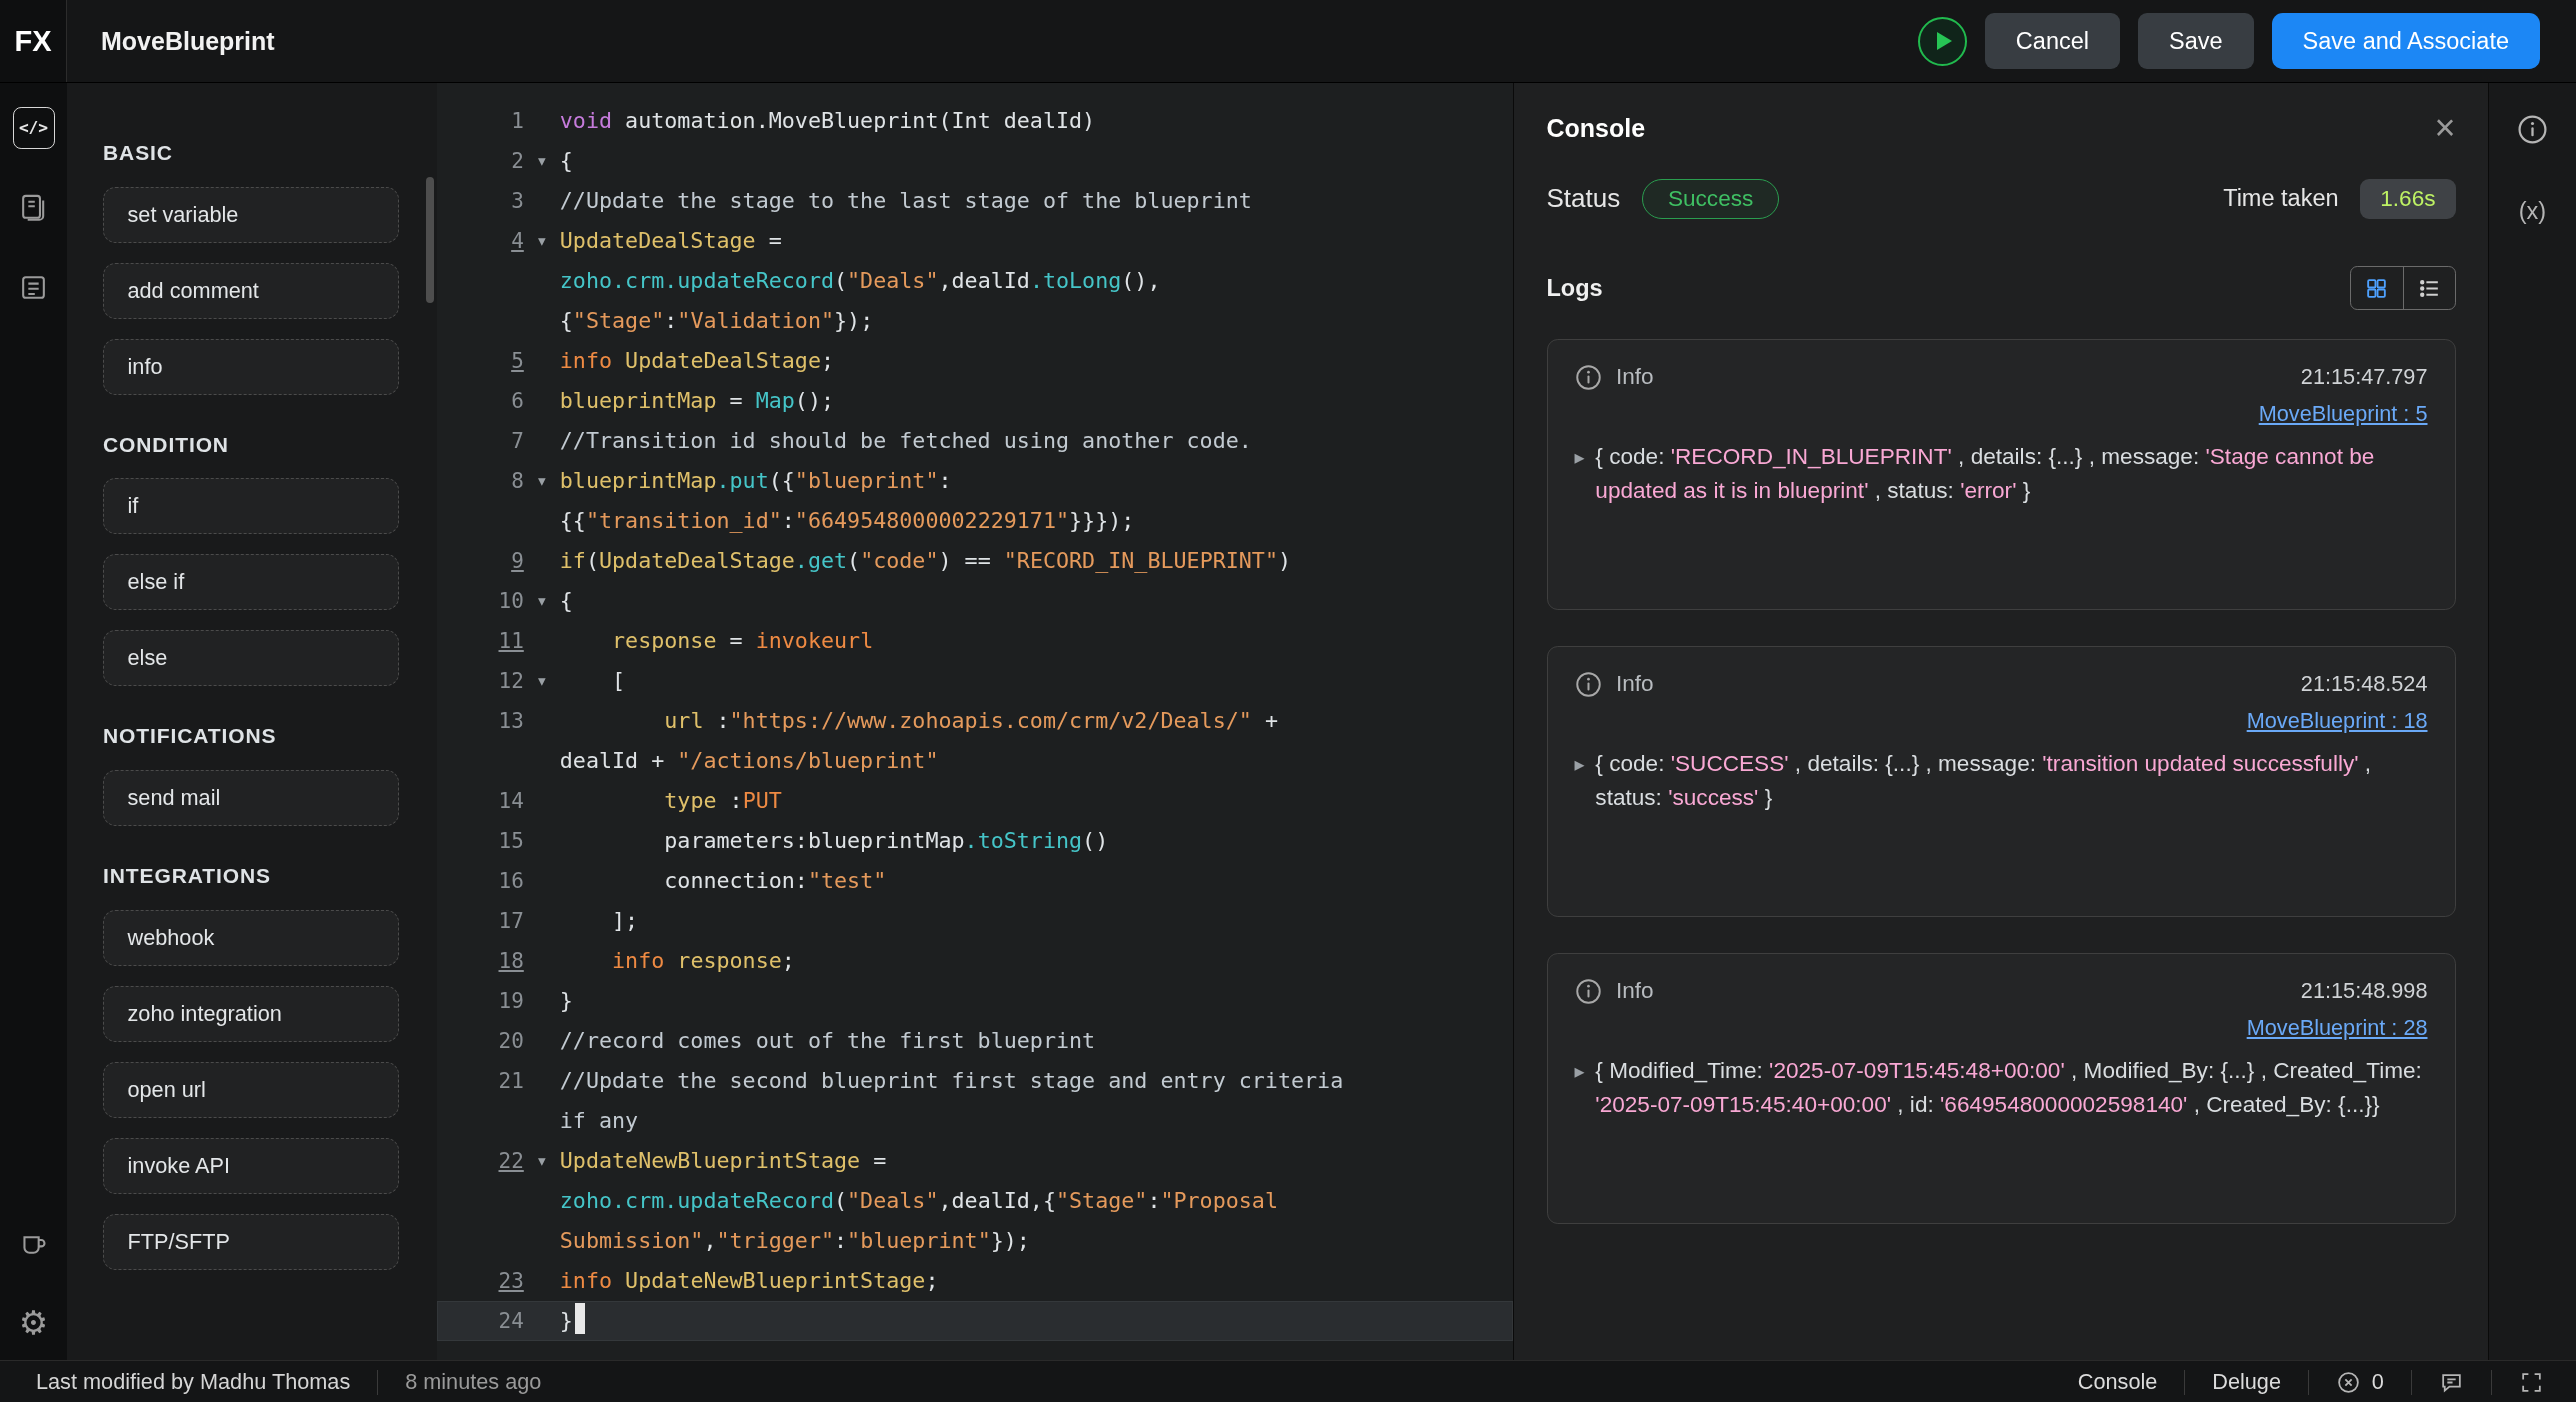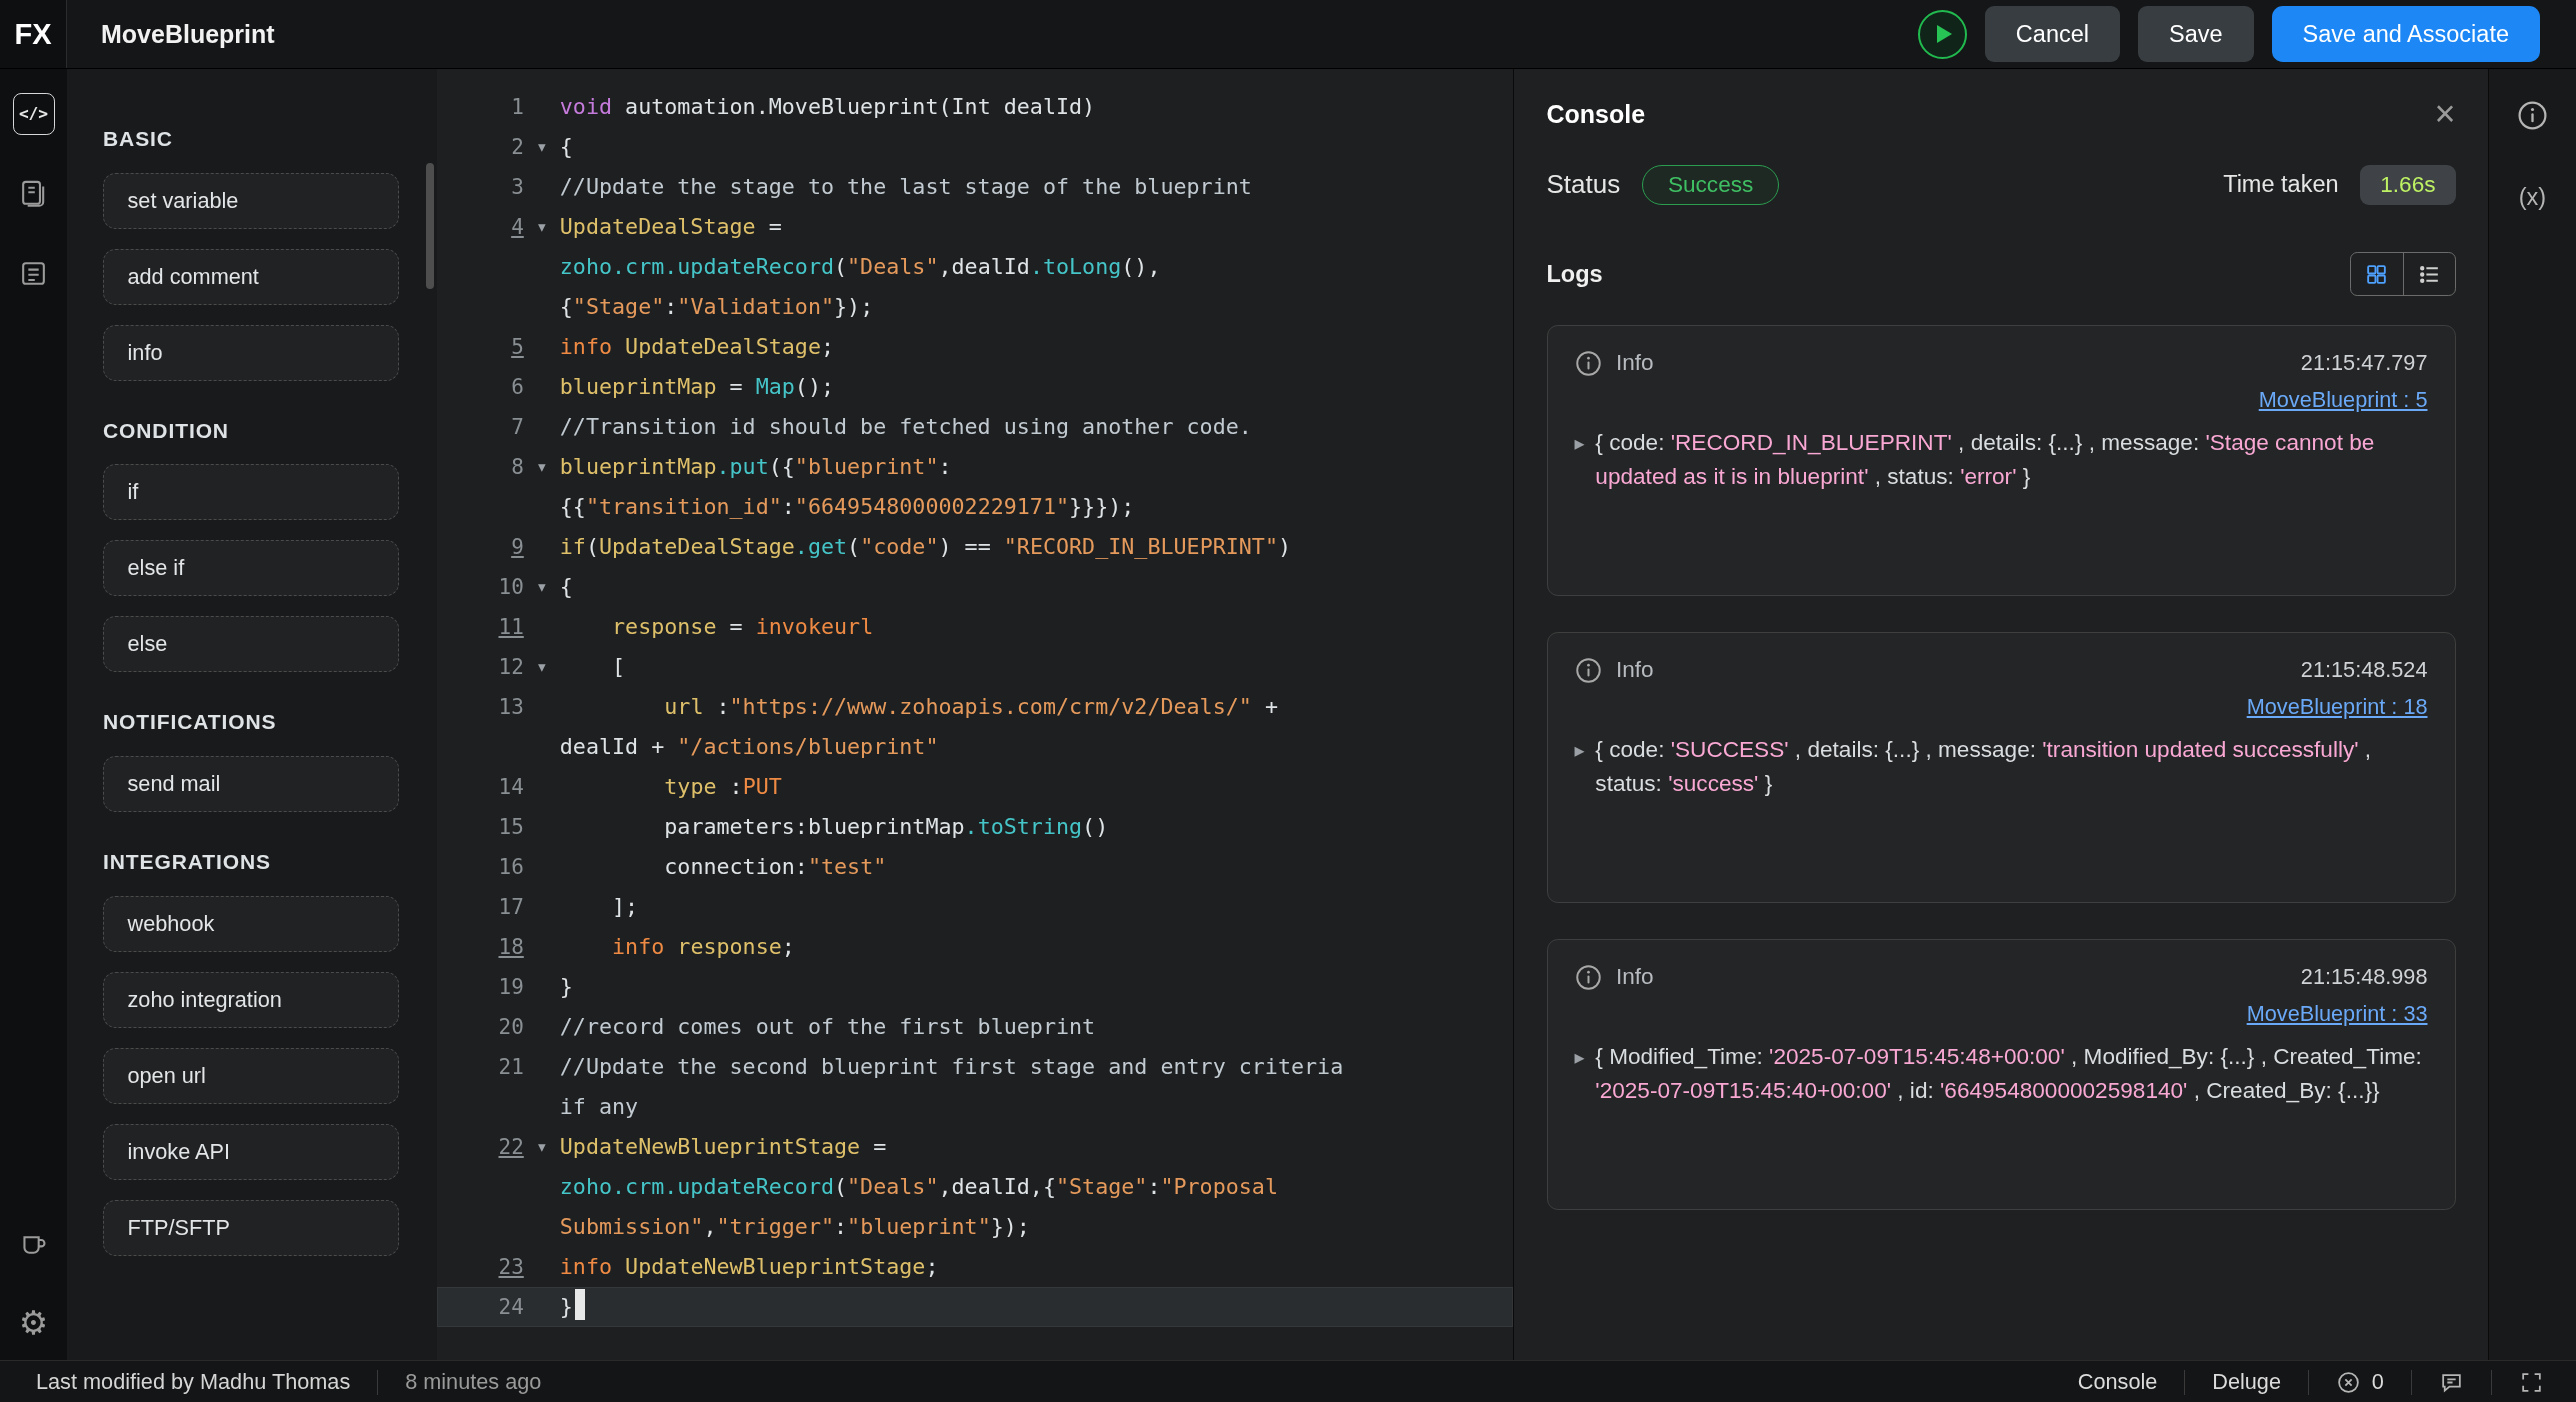--- a/index.html
+++ b/index.html
@@ -1,21 +1,21 @@
 <!DOCTYPE html>
 <html style="font-size:14.4px"><head>
 <meta charset="utf-8">
 <style>
   *{margin:0;padding:0;box-sizing:border-box}
   html,body{width:2576px;height:1403px;overflow:hidden;background:#1b1c1d;
     font-family:"Liberation Sans",sans-serif;color:#e6e6e6}
   .app{display:flex;flex-direction:column;width:2576px;height:1403px}
 
   
-  .topbar{height:69px;flex:0 0 auto;background:#151617;border-bottom:0.9px solid #000;
+  .topbar{height:83px;flex:0 0 auto;background:#151617;border-bottom:0.9px solid #000;
     display:flex;align-items:center}
   .logo{width:67px;height:100%;display:flex;align-items:center;justify-content:center;
     font-weight:bold;font-size:29px;color:#fff;background:#0e0f10;border-right:0.9px solid #2c2c2c}
   .fn-title{margin-left:34px;font-size:25px;font-weight:700;color:#f2f2f2}
   .topbar-right{margin-left:auto;display:flex;align-items:center;gap:18px;padding-right:36px}
   .run-btn{width:49px;height:49px;border-radius:50%;border:2.7px solid #21ba4e;
     display:flex;align-items:center;justify-content:center;cursor:pointer;background:#10241a}
   .run-tri{width:0;height:0;border-left:15.3px solid #27c455;border-top:9px solid transparent;
     border-bottom:9px solid transparent;margin-left:4.5px}
   .btn{height:56px;padding:0 31px;border-radius:9px;font-size:23.5px;color:#fff;
@@ -388,21 +388,21 @@
               <span class="log-info-ic">
                 <svg width="27" height="27" viewBox="0 0 24 24">
                   <circle cx="12" cy="12" r="10" fill="none" stroke="currentColor" stroke-width="1.7"></circle>
                   <rect x="11.1" y="10.3" width="1.8" height="7" rx="0.9" fill="currentColor"></rect>
                   <circle cx="12" cy="7.3" r="1.2" fill="currentColor"></circle>
                 </svg>
               </span>
               <span class="log-level">Info</span>
               <span class="log-time">21:15:48.998</span>
             </div>
-            <div class="log-linkrow"><span class="log-link">MoveBlueprint : 33</span></div>
+            <div class="log-linkrow"><span class="log-link">MoveBlueprint : 28</span></div>
             <div class="log-body">
               <span class="log-toggle">▸</span>
               <span class="log-text"><span class="sg-j">{ Modified_Time: </span><span class="sg-g">'2025-07-09T15:45:48+00:00'</span><span class="sg-j"> , Modified_By: {...} , Created_Time: </span><span class="sg-g">'2025-07-09T15:45:40+00:00'</span><span class="sg-j"> , id: </span><span class="sg-g">'6649548000002598140'</span><span class="sg-j"> , Created_By: {...}}</span></span>
             </div>
           </div>
         </div>
     </section>
 
     <nav class="rail-right">
       <div class="rail-ic">

